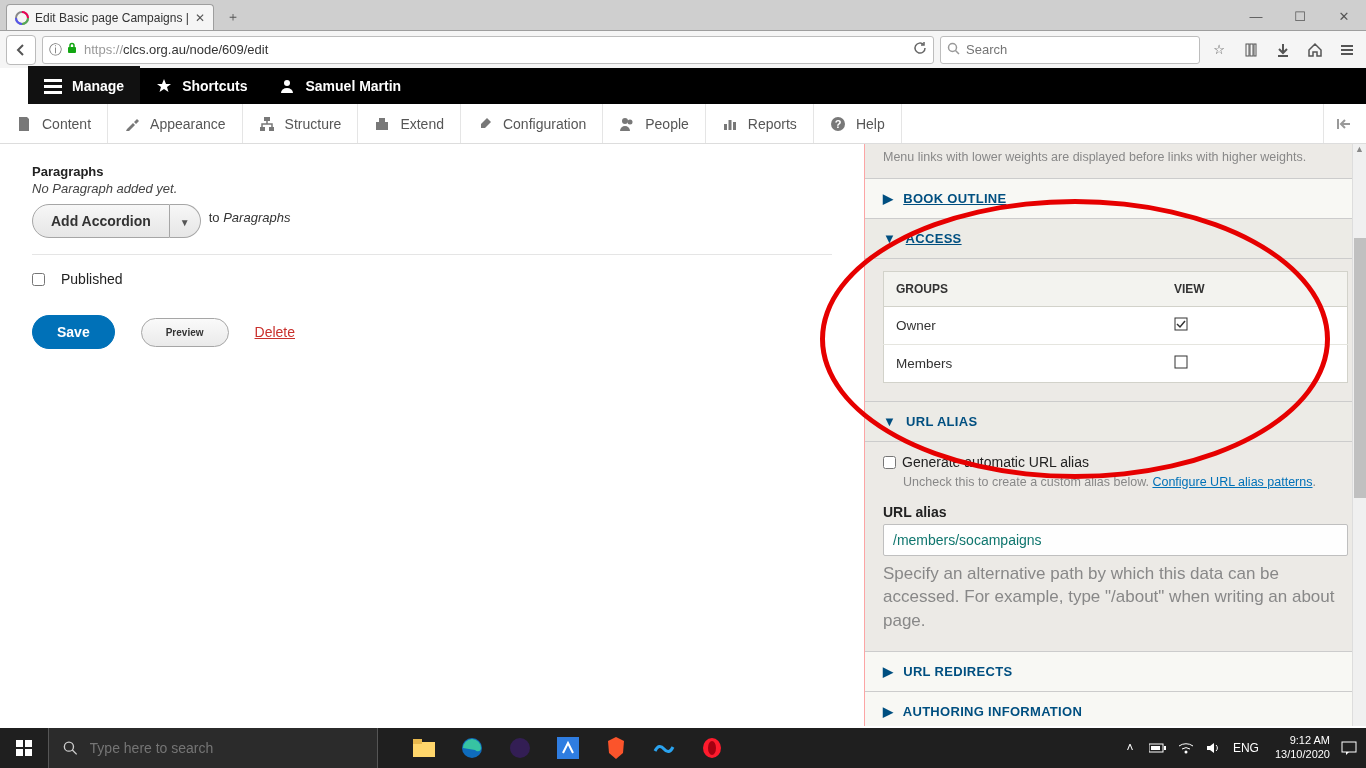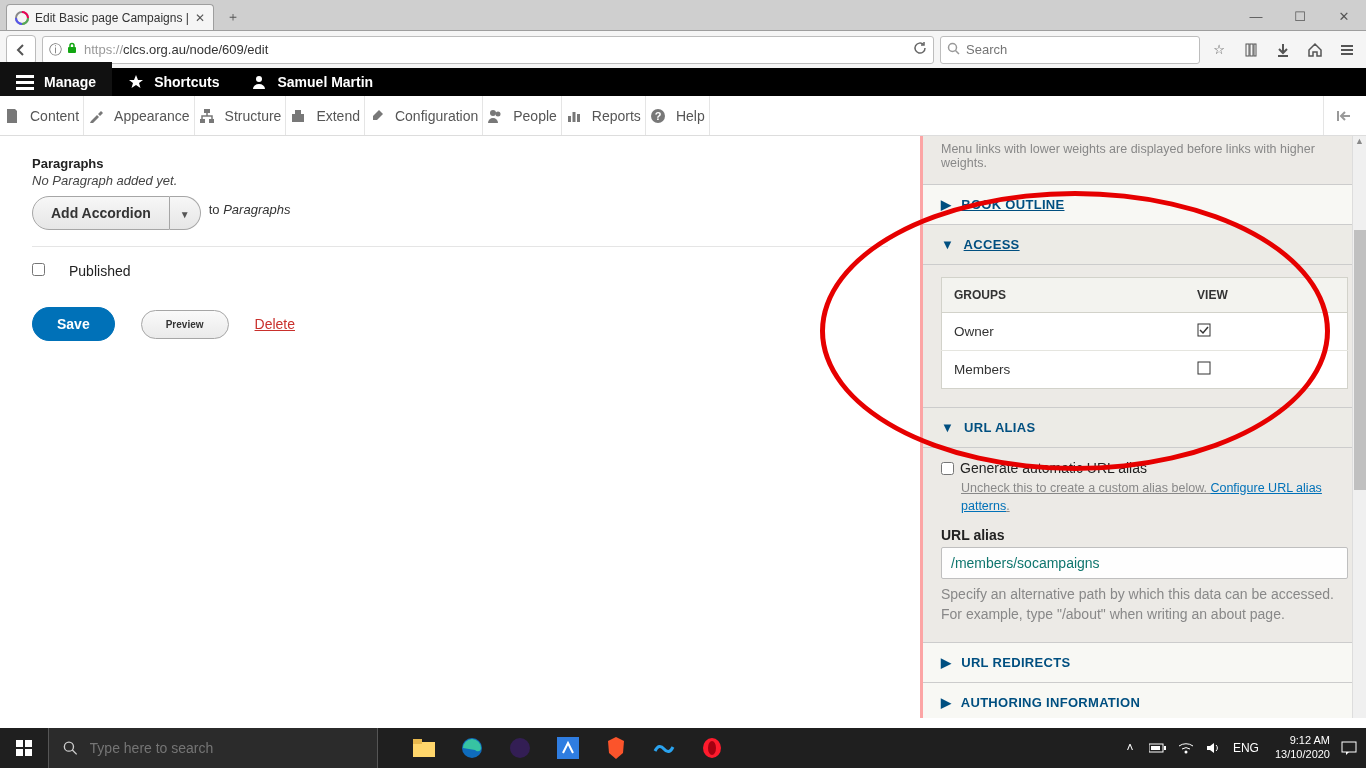--- a/index.html
+++ b/index.html
@@ -19,54 +19,54 @@
   .back-btn { width: 30px; height: 30px; border: 1px solid #bbb; border-radius: 4px; display: flex; align-items: center; justify-content: center; color: #555; background: #fff; }
   .url-box { flex: 1; min-width: 0; height: 28px; border: 1px solid #bdbdbd; border-radius: 3px; background: #fff; display: flex; align-items: center; padding: 0 6px; color: #777; font-size: 13px; }
   .url-box .lock { color: #12a612; margin-right: 6px; }
   .url-box .url-text { color: #666; }
   .url-box .reload { margin-left: auto; color: #555; }
   .search-box { width: 260px; height: 28px; border: 1px solid #bdbdbd; border-radius: 3px; background: #fff; display: flex; align-items: center; padding: 0 6px; color: #888; }
   .search-box input { border: none; outline: none; width: 100%; font-size: 13px; color: #333; }
   .addr-icon { width: 26px; height: 26px; display: flex; align-items: center; justify-content: center; color: #555; }
 
   
-  .drupal-toolbar { background: #000; color: #fff; height: 28px; display: flex; align-items: center; }
+  .drupal-toolbar { background: #000; color: #fff; height: 36px; display: flex; align-items: center; margin-left: 28px; }
   .toolbar-item { display: flex; align-items: center; height: 40px; padding: 0 16px; color: #fff; font-weight: bold; font-size: 14px; gap: 10px; }
   .toolbar-item.manage { background: #111; }
   .toolbar-item svg { fill: #fff; }
   .toolbar-hamburger { display: flex; flex-direction: column; gap: 3px; }
   .toolbar-hamburger span { width: 18px; height: 3px; background: #fff; display: block; }
 
   
   .admin-menu { background: #fff; border-bottom: 1px solid #ddd; height: 40px; display: flex; position: relative; }
-  .admin-item { display: flex; align-items: center; padding: 0 4px; gap: 10px; color: #565656; border-right: 1px solid #e5e5e5; font-size: 14px; }
+  .admin-item { display: flex; align-items: center; padding: 0 16px; gap: 10px; color: #565656; border-right: 1px solid #e5e5e5; font-size: 14px; }
   .admin-item svg { fill: #787878; }
   .admin-collapse { margin-left: auto; border-left: 1px solid #e5e5e5; display: flex; align-items: center; padding: 0 12px; color: #888; }
 
   
   .viewport { display: flex; height: 582px; overflow: hidden; position: relative; }
   .content-main { flex: 1; padding: 20px 32px; position: relative; }
-  .content-side { width: 446px; border-left: 3px solid #fca5a5; overflow-y: auto; position: relative; }
+  .content-side { width: 502px; border-left: 1px solid #fca5a5; overflow-y: auto; position: relative; }
   .vscroll-indicator { position: absolute; right: 0; top: 0; width: 14px; height: 660px; background: #f0f0f0; border-left: 1px solid #ddd; }
   .vscroll-thumb { position: relative; width: 12px; margin-left: 1px; background: #c0c0c0; }
 
   .section-heading { font-weight: bold; color: #222; margin-bottom: 2px; }
   .section-desc { font-style: italic; color: #444; }
 
   .btn-split { display: inline-flex; margin-top: 8px; }
   .btn-split button { background: linear-gradient(#f7f7f7, #e6e6e6); border: 1px solid #a6a6a6; padding: 8px 18px; font-weight: bold; color: #333; font-size: 14px; }
   .btn-split button:first-child { border-radius: 20px 0 0 20px; }
   .btn-split button:last-child { border-radius: 0 20px 20px 0; border-left: none; padding: 8px 10px; }
   .btn-split .arrow-down { font-size: 10px; color: #555; }
   .split-suffix { color: #333; margin-left: 8px; }
   .split-suffix em { font-style: italic; }
 
   hr.subtle { border: none; border-top: 1px solid #e5e5e5; margin: 16px 0; }
 
-  .chk-row { display: flex; gap: 24px; font-size: 14px; color: #222; }
+  .chk-row { display: flex; align-items: center; gap: 16px; font-size: 14px; color: #222; }
   .chk-row input { width: 13px; height: 13px; }
 
   .action-row { margin-top: 28px; display: flex; align-items: center; gap: 26px; }
   .btn-primary { background: #0071b8; color: #fff; border: 1px solid #0071b8; border-radius: 20px; padding: 8px 24px; font-weight: bold; font-size: 14px; }
   .btn-secondary { background: linear-gradient(#fafafa,#eaeaea); color: #333; border: 1px solid #a6a6a6; border-radius: 20px; padding: 8px 24px; font-weight: bold; font-size: 10px; }
   .link-delete { color: #c9302c; text-decoration: underline; font-size: 14px; }
 
   
   .side-panel { background: #f8f8f4; }
   .side-desc-top { padding: 6px 18px 14px 18px; color: #888; font-size: 12.5px; border-bottom: 1px solid #ccc; background: #eceae6; }
@@ -79,25 +79,25 @@
   
   .acc-table { width: 100%; border: 1px solid #d2d2ca; border-collapse: collapse; background: #fff; }
   .acc-table th { text-align: left; background: #f3f3ef; padding: 10px 12px; font-weight: bold; color: #333; border-bottom: 1px solid #d2d2ca; font-size: 12px; }
   .acc-table td { padding: 10px 12px; border-bottom: 1px solid #e5e5df; color: #333; font-size: 13.5px; }
   .acc-table tr:last-child td { border-bottom: none; }
   .check-icon svg { stroke: #333; }
 
   
   .urlalias-check { display: flex; gap: 6px; align-items: flex-start; margin-bottom: 4px; }
   .urlalias-check label { font-weight: normal; color: #222; font-size: 14px; }
-  .help-text { color: #888; font-size: 12.5px; margin-left: 20px; line-height: 1.4; text-decoration: underline; }
+  .help-text { color: #888; font-size: 12.5px; margin-left: 20px; line-height: 1.4; }
   .help-text a { color: #0071b8; text-decoration: underline; }
   .field-label { font-weight: bold; color: #222; font-size: 14px; margin-top: 12px; }
   .text-input { width: 100%; border: 1px solid #bfbfbf; border-radius: 2px; padding: 7px 9px; margin-top: 4px; font-size: 14px; color: #0f766e; background: #fefefe; }
-  .help-below { color: #888; font-size: 14px; margin-top: 6px; line-height: 1.4; }
+  .help-below { color: #888; font-size: 17px; margin-top: 6px; line-height: 1.4; }
 
   
   .annotation { position: absolute; border: 5px solid #e60000; border-radius: 50%; pointer-events: none; }
 
   
   .taskbar { position: fixed; bottom: 0; left: 0; right: 0; height: 40px; background: #1f1f1f; display: flex; align-items: center; color: #fff; font-size: 12px; }
   .start { width: 48px; height: 40px; display: flex; align-items: center; justify-content: center; }
   .searchbar { width: 330px; height: 40px; background: #2b2b2b; display: flex; align-items: center; padding: 0 14px; color: #ccc; gap: 12px; border: 1px solid #555; border-top: none; border-bottom: none; }
   .searchbar input { background: transparent; border: none; outline: none; color: #eee; font-size: 14px; width: 100%; }
   .task-icons { display: flex; height: 40px; align-items: center; margin-left: 22px; gap: 0; }

